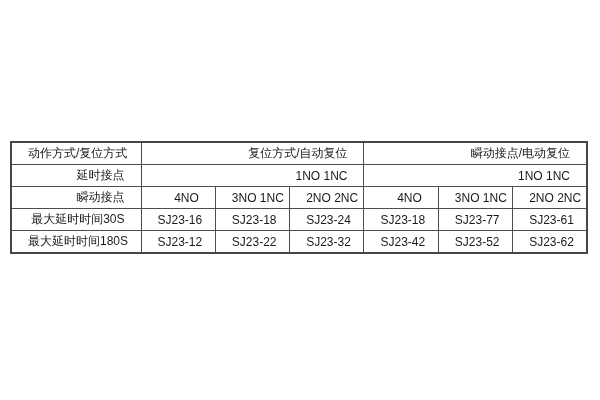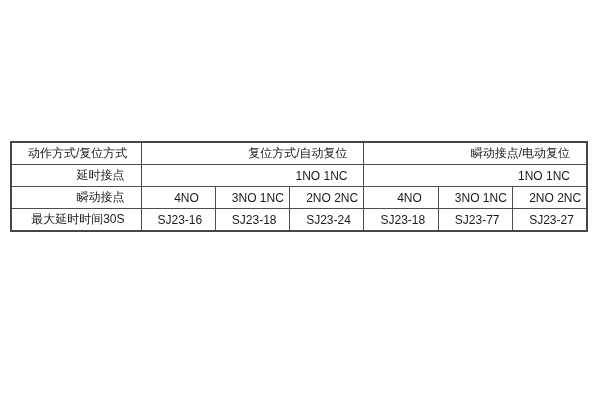--- a/index.html
+++ b/index.html
@@ -67,17 +67,26 @@
         <td>3NO 1NC</td>
         <td>2NO 2NC</td>
       </tr>
       <tr>
         <td>最大延时时间30S</td>
         <td>SJ23-16</td>
         <td>SJ23-18</td>
         <td>SJ23-24</td>
         <td>SJ23-18</td>
         <td>SJ23-77</td>
-        <td>SJ23-27</td>
+        <td>SJ23-61</td>
+      </tr>
+      <tr>
+        <td>最大延时时间180S</td>
+        <td>SJ23-12</td>
+        <td>SJ23-22</td>
+        <td>SJ23-32</td>
+        <td>SJ23-42</td>
+        <td>SJ23-52</td>
+        <td>SJ23-62</td>
       </tr>
     </tbody>
   </table>
 </div>
 
 </body></html>

